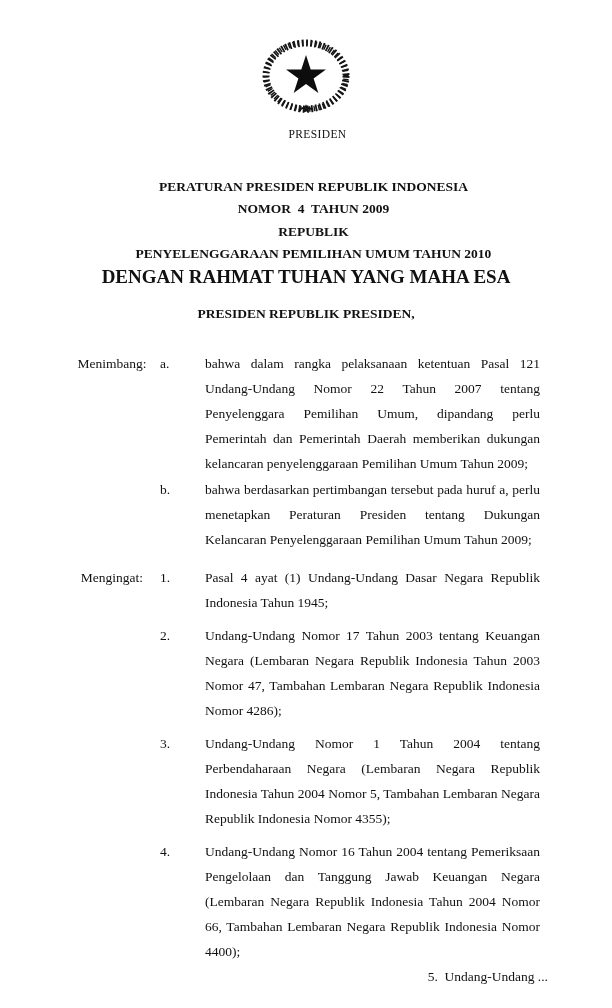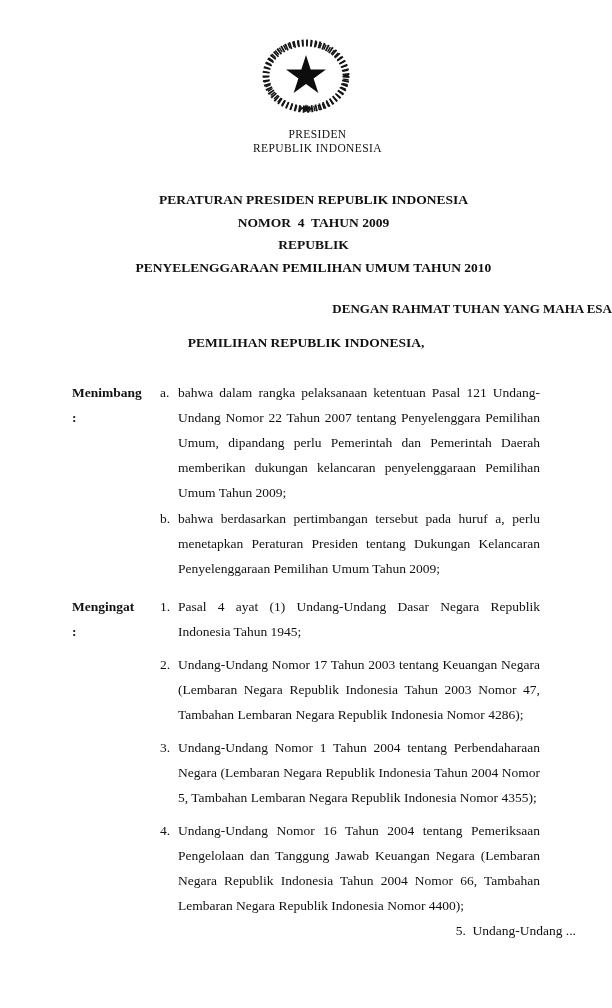--- a/index.html
+++ b/index.html
@@ -31,59 +31,58 @@
     text-align: center;
     padding-left: 15px;
   }
   .title-block div {
     font-weight: bold;
     font-size: 13.5px;
     line-height: 22.5px;
     white-space: pre-wrap;
   }
   .invocation {
-    margin-top: 22px;
-    text-align: right;
+    text-align: center;
     font-weight: bold;
-    font-size: 13px;
+    font-size: 19px;
   }
   .authority {
     margin-top: 18px;
     text-align: center;
     font-weight: bold;
     font-size: 13.5px;
   }
   .body {
     margin-top: 29px;
     padding: 0 72px;
     font-size: 13.5px;
     line-height: 25px;
   }
   .section { display: flex; align-items: flex-start; }
   .section + .section { margin-top: 13px; }
   .section-label {
     width: 80px;
     flex-shrink: 0;
     display: flex;
     justify-content: center;
-    font-weight: bold;
-    flex-direction: column;
+    font-weight: normal;
   }
   .section-items { flex: 1; margin-left: 8px; }
   .clause { display: flex; align-items: flex-start; }
   .clause-marker { width: 18px; flex-shrink: 0; }
   .clause-text {
     flex: 1;
     text-align: justify;
     text-justify: inter-word;
+    margin-left: 27px;
   }
   .sec-considerations .clause + .clause { margin-top: 1px; }
   .sec-legalbasis .clause + .clause { margin-top: 8px; }
   .catchword {
-    padding: 0 36px;
+    padding: 0 64px;
     margin-top: 0px;
     text-align: right;
     font-size: 13.5px;
     line-height: 25px;
     white-space: pre-wrap;
   }
 </style>
 </head>
 <body>
 
@@ -94,34 +93,33 @@
       <svg width="94" height="82" viewBox="-47 -40 94 82" xmlns="http://www.w3.org/2000/svg" aria-hidden="true">
         <ellipse cx="0" cy="0" rx="40" ry="33" fill="none" stroke="#151515" stroke-width="7" stroke-dasharray="1.8 2.4"></ellipse>
         <ellipse cx="0" cy="0" rx="40" ry="33" fill="none" stroke="#151515" stroke-width="5.5" stroke-dasharray="1.4 3.2" transform="rotate(4)"></ellipse>
         <polygon fill="#0d0d0d" points="0,-21 4.7,-6.47 19.97,-6.49 7.61,2.47 12.34,16.99 0,8 -12.34,16.99 -7.61,2.47 -19.97,-6.49 -4.7,-6.47"></polygon>
         <polygon fill="#151515" points="0,28.2 1.5,31.4 4.8,31.6 2.4,33.8 3.2,37 0,35.2 -3.2,37 -2.4,33.8 -4.8,31.6 -1.5,31.4"></polygon>
         <path d="M -7 34 L 0 30.5 L 7 34" fill="none" stroke="#151515" stroke-width="1.6"></path>
       </svg>
     </span>
     <div class="institution">
       <div>PRESIDEN</div>
-      <div>REPUBLIK INDONESIA</div>
     </div>
   </div>
 
   <div class="title-block">
     <div>PERATURAN PRESIDEN REPUBLIK INDONESIA</div>
     <div>NOMOR  4  TAHUN 2009</div>
     <div>REPUBLIK</div>
     <div>PENYELENGGARAAN PEMILIHAN UMUM TAHUN 2010</div>
   </div>
 
   <div class="invocation">DENGAN RAHMAT TUHAN YANG MAHA ESA</div>
 
-  <div class="authority">PEMILIHAN REPUBLIK INDONESIA,</div>
+  <div class="authority">PRESIDEN REPUBLIK PRESIDEN,</div>
 
   <div class="body">
 
     <div class="section sec-considerations">
       <div class="section-label">
         <span>Menimbang</span>
         <span>:</span>
       </div>
       <div class="section-items">
         <div class="clause">

